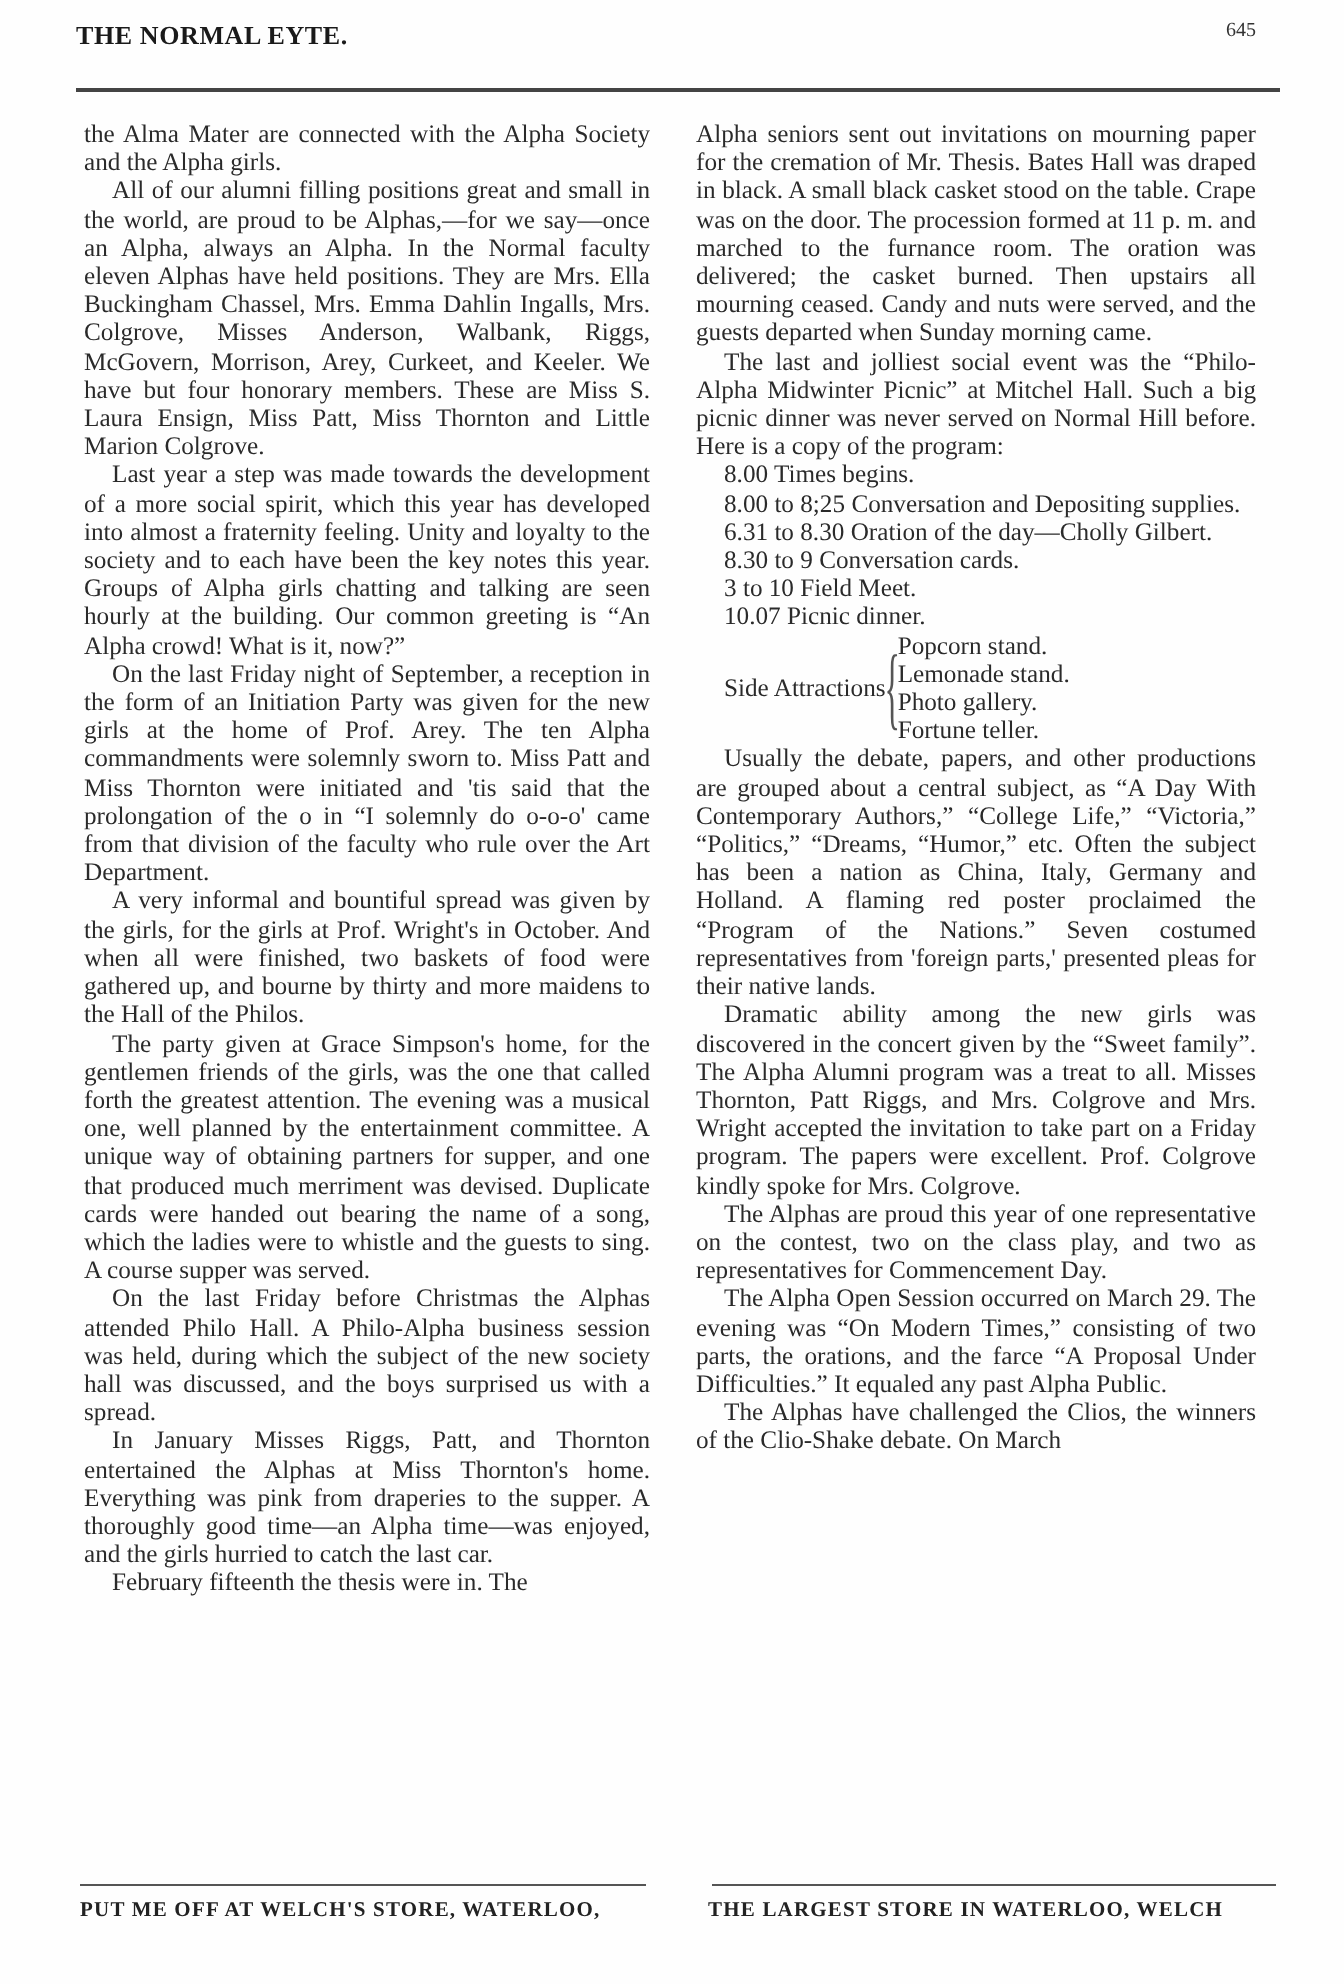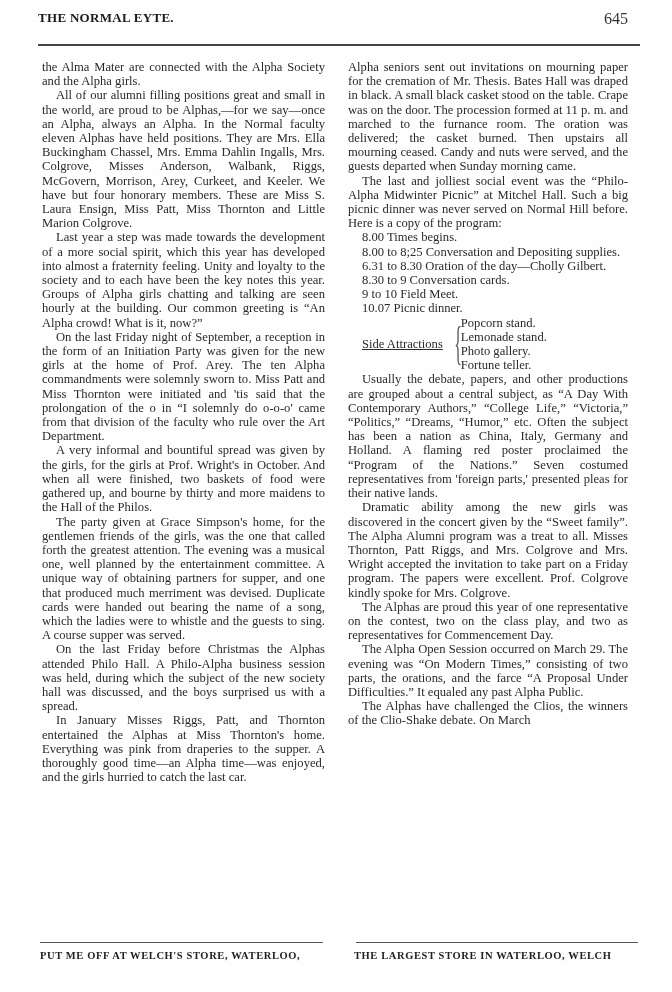--- a/index.html
+++ b/index.html
@@ -3,30 +3,30 @@
 <meta charset="utf-8">
 <style>
   html, body { margin:0; padding:0; }
   body {
     width:672px; height:992px; background:#fefefe; position:relative; overflow:hidden;
     font-family:"Liberation Serif","DejaVu Serif",serif; color:#2a2a2a;
   }
   .header { position:absolute; top:6px; left:38px; width:602px; height:40px; }
   .title { position:absolute; left:0; width:602px; top:4px; text-align:left; font-weight:bold;
     font-size:13px; letter-spacing:0.3px; color:#1a1a1a; }
-  .pageno { position:absolute; right:12px; top:4px; font-size:16px; color:#333; }
+  .pageno { position:absolute; right:12px; top:4px; font-size:10px; color:#333; }
   .hrule { position:absolute; left:0; top:38px; width:602px; height:2px; background:#444; }
   .col { position:absolute; top:60px; font-size:12.6px; line-height:14.2px; text-align:justify; }
   .col.left { left:42px; width:283px; }
   .col.right { left:348px; width:280px; }
   .p { margin:0; text-indent:14px; }
   .p.noindent { text-indent:0; }
   .prog { margin:0; padding-left:14px; text-indent:0; text-align:left; }
   .side { display:flex; align-items:center; margin:0; padding-left:14px; }
-  .side-label { margin-right:12px;text-decoration:underline; }
+  .side-label { margin-right:0; }
   .brace { font-size:46px; line-height:46px; font-weight:100; color:#555; transform:scaleX(0.35); margin:0 0 0 -4px; width:10px; }
   .side-list { display:flex; flex-direction:column; }
   .side-list span { display:block; line-height:14.2px; }
   .footrule { position:absolute; height:1px; background:#555; top:942px; }
   .footrule.left { left:40px; width:283px; }
   .footrule.right { left:356px; width:282px; }
   .footer { position:absolute; top:950px; font-size:10.5px; font-weight:bold; letter-spacing:0.6px;
     font-variant:small-caps; color:#222; }
   .footer.left { left:40px; }
   .footer.right { left:354px; }
@@ -42,32 +42,33 @@
 
 <div class="col left">
   <p class="p noindent">the Alma Mater are connected with the Alpha Society and the Alpha girls.</p>
   <p class="p">All of our alumni filling positions great and small in the world, are proud to be Alphas,—for we say—once an Alpha, always an Alpha. In the Normal faculty eleven Alphas have held positions. They are Mrs. Ella Buckingham Chassel, Mrs. Emma Dahlin Ingalls, Mrs. Colgrove, Misses Anderson, Walbank, Riggs, McGovern, Morrison, Arey, Curkeet, and Keeler. We have but four honorary members. These are Miss S. Laura Ensign, Miss Patt, Miss Thornton and Little Marion Colgrove.</p>
   <p class="p">Last year a step was made towards the development of a more social spirit, which this year has developed into almost a fraternity feeling. Unity and loyalty to the society and to each have been the key notes this year. Groups of Alpha girls chatting and talking are seen hourly at the building. Our common greeting is “An Alpha crowd! What is it, now?”</p>
   <p class="p">On the last Friday night of September, a reception in the form of an Initiation Party was given for the new girls at the home of Prof. Arey. The ten Alpha commandments were solemnly sworn to. Miss Patt and Miss Thornton were initiated and 'tis said that the prolongation of the o in “I solemnly do o-o-o' came from that division of the faculty who rule over the Art Department.</p>
   <p class="p">A very informal and bountiful spread was given by the girls, for the girls at Prof. Wright's in October. And when all were finished, two baskets of food were gathered up, and bourne by thirty and more maidens to the Hall of the Philos.</p>
   <p class="p">The party given at Grace Simpson's home, for the gentlemen friends of the girls, was the one that called forth the greatest attention. The evening was a musical one, well planned by the entertainment committee. A unique way of obtaining partners for supper, and one that produced much merriment was devised. Duplicate cards were handed out bearing the name of a song, which the ladies were to whistle and the guests to sing. A course supper was served.</p>
   <p class="p">On the last Friday before Christmas the Alphas attended Philo Hall. A Philo-Alpha business session was held, during which the subject of the new society hall was discussed, and the boys surprised us with a spread.</p>
   <p class="p">In January Misses Riggs, Patt, and Thornton entertained the Alphas at Miss Thornton's home. Everything was pink from draperies to the supper. A thoroughly good time—an Alpha time—was enjoyed, and the girls hurried to catch the last car.</p>
+  <p class="p">February fifteenth the thesis were in. The</p>
 </div>
 
 <div class="col right">
   <p class="p noindent">Alpha seniors sent out invitations on mourning paper for the cremation of Mr. Thesis. Bates Hall was draped in black. A small black casket stood on the table. Crape was on the door. The procession formed at 11 p. m. and marched to the furnance room. The oration was delivered; the casket burned. Then upstairs all mourning ceased. Candy and nuts were served, and the guests departed when Sunday morning came.</p>
   <p class="p">The last and jolliest social event was the “Philo-Alpha Midwinter Picnic” at Mitchel Hall. Such a big picnic dinner was never served on Normal Hill before. Here is a copy of the program:</p>
 
   <div>
     <p class="prog"><span>8.00</span> <span>Times begins.</span></p>
     <p class="prog"><span>8.00 to 8;25</span> <span>Conversation and Depositing supplies.</span></p>
     <p class="prog"><span>6.31 to 8.30</span> <span>Oration of the day—Cholly Gilbert.</span></p>
     <p class="prog"><span>8.30 to 9</span> <span>Conversation cards.</span></p>
-    <p class="prog"><span>9 to 10</span> <span>Field Meet.</span></p>
+    <p class="prog"><span>3 to 10</span> <span>Field Meet.</span></p>
     <p class="prog"><span>10.07</span> <span>Picnic dinner.</span></p>
     <div class="side">
       <span class="side-label">Side Attractions</span>
       <span class="brace">{</span>
       <span class="side-list">
         <span>Popcorn stand.</span>
         <span>Lemonade stand.</span>
         <span>Photo gallery.</span>
         <span>Fortune teller.</span>
       </span>

